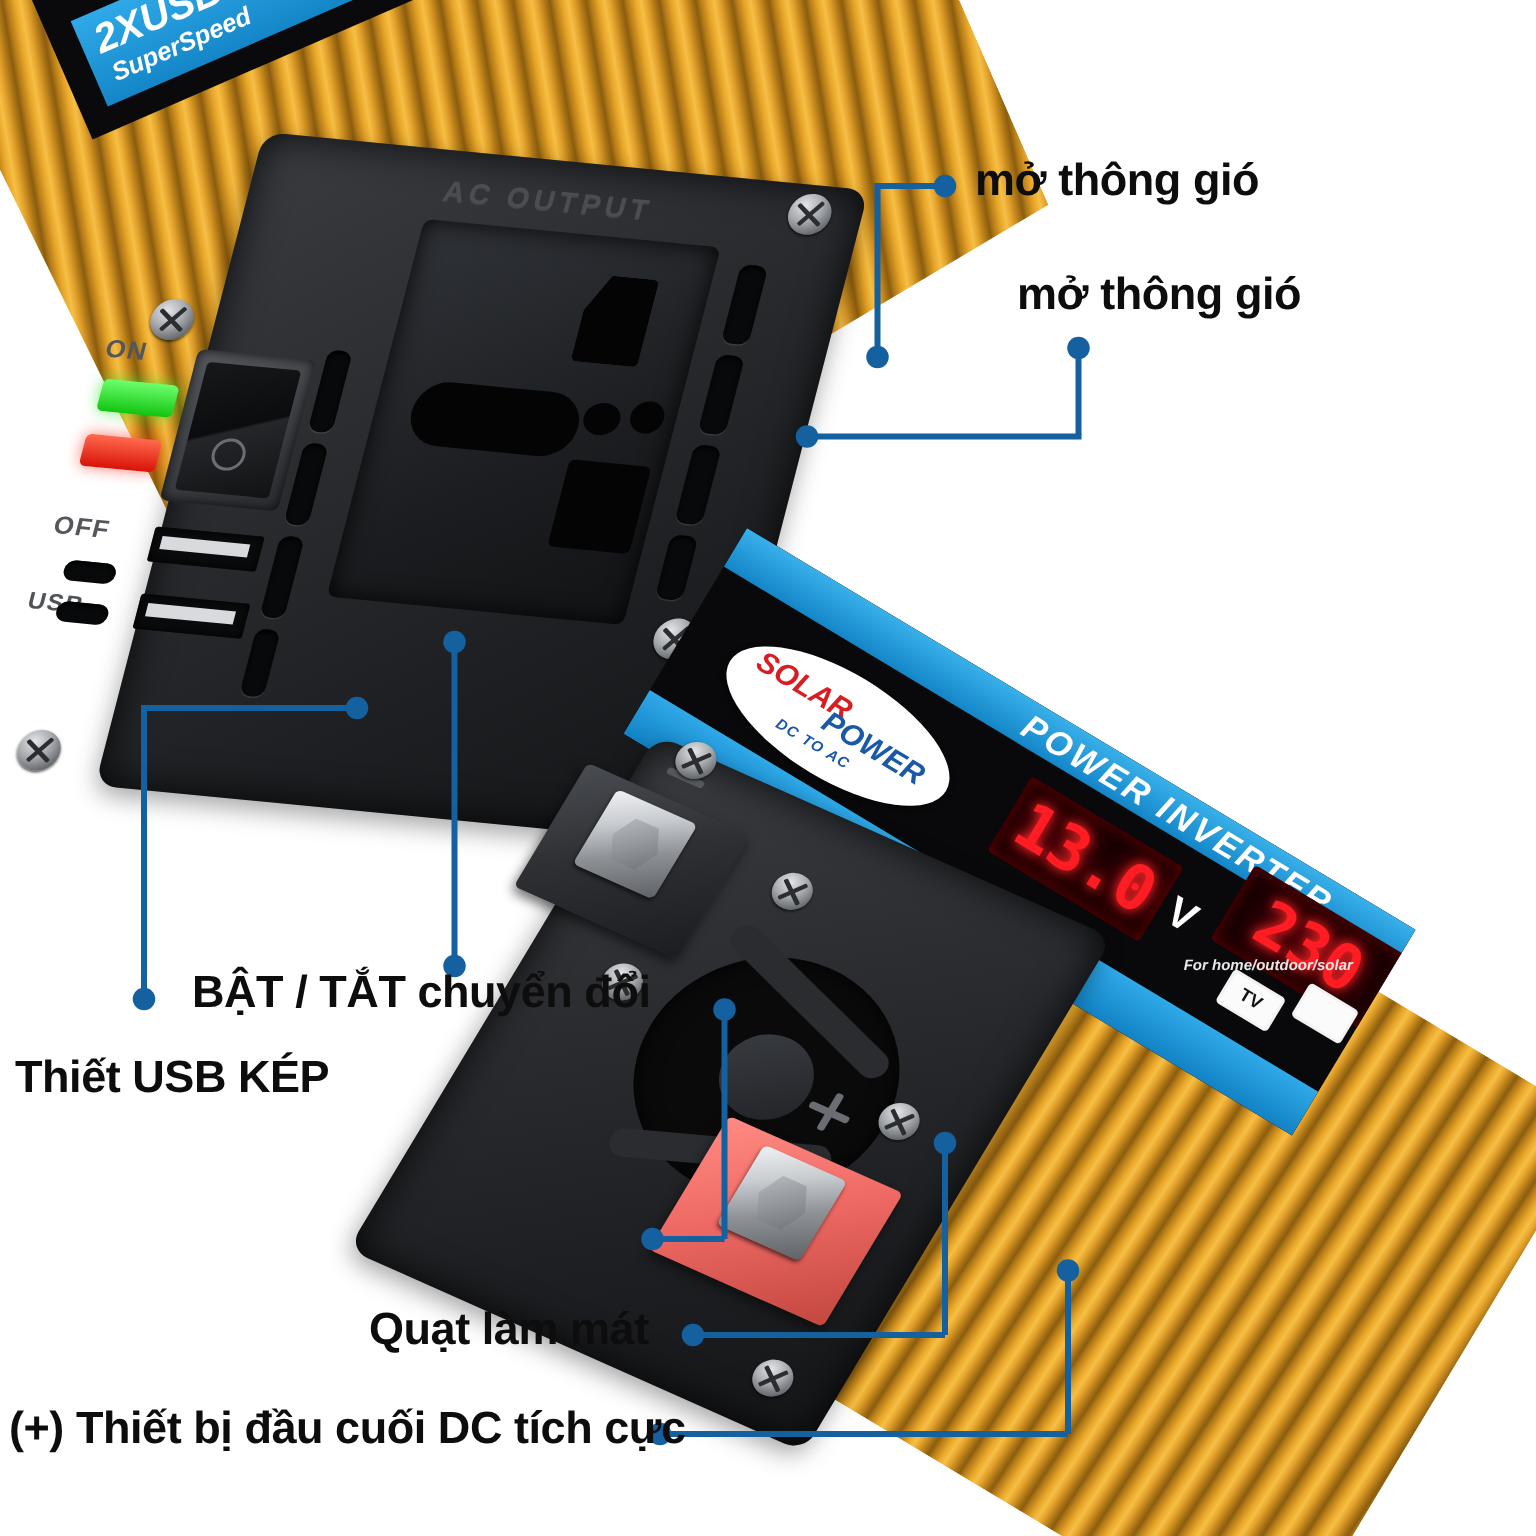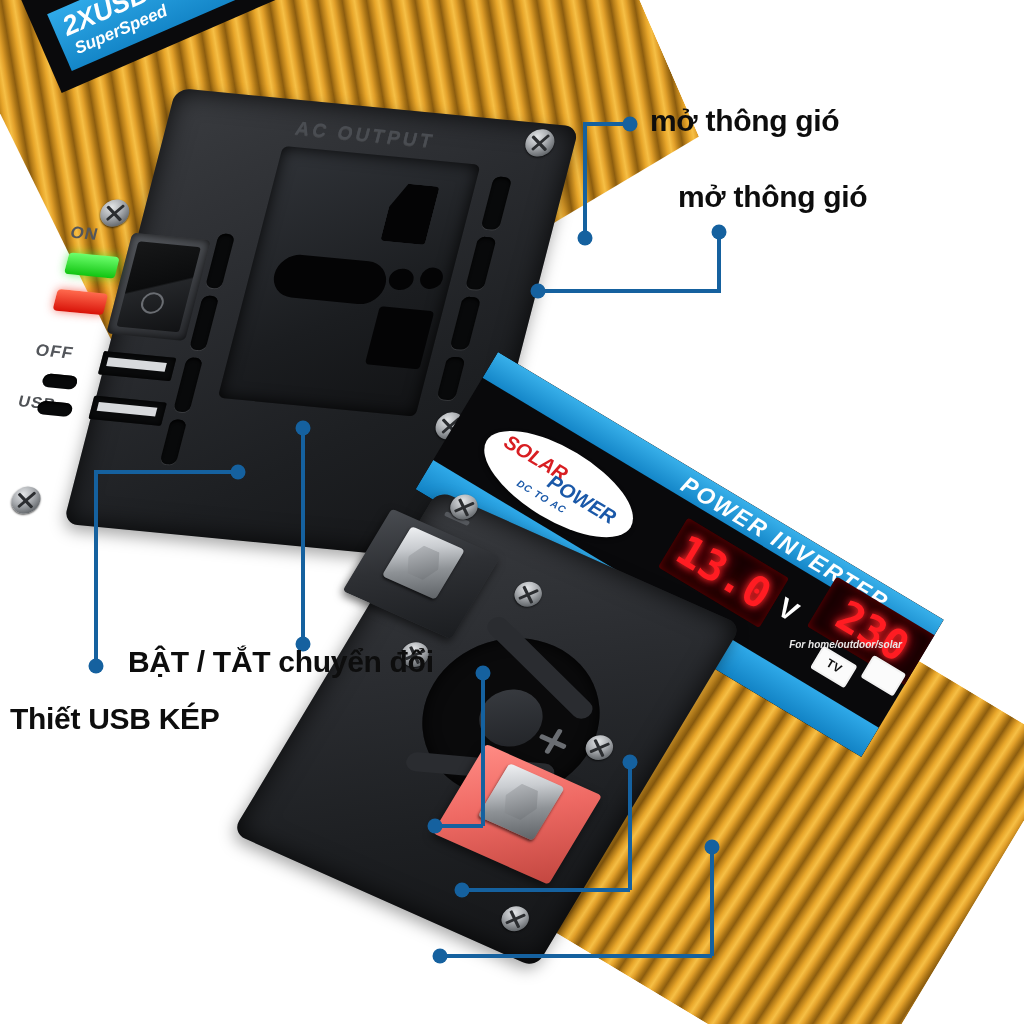--- a/index.html
+++ b/index.html
@@ -283,19 +283,21 @@
 
   <div class="dot" style="left:483px; top:673px;"></div>
   <div class="ln v" style="left:481px; top:673px; height:153px;"></div>
   <div class="ln h" style="left:435px; top:824px; width:48px;"></div>
   <div class="dot" style="left:435px; top:826px;"></div>
 
   <div class="dot" style="left:630px; top:762px;"></div>
   <div class="ln v" style="left:628px; top:762px; height:128px;"></div>
   <div class="ln h" style="left:462px; top:888px; width:168px;"></div>
   <div class="dot" style="left:462px; top:890px;"></div>
+  <div class="lbl" style="left:246px; top:870px; font-size:30px;">Quạt làm mát</div>
 
   <div class="dot" style="left:712px; top:847px;"></div>
   <div class="ln v" style="left:710px; top:847px; height:109px;"></div>
   <div class="ln h" style="left:440px; top:954px; width:272px;"></div>
   <div class="dot" style="left:440px; top:956px;"></div>
+  <div class="lbl" style="left:6px; top:936px; font-size:30px;">(+) Thiết bị đầu cuối DC tích cực</div>
 
 </div>
 
 </body></html>

